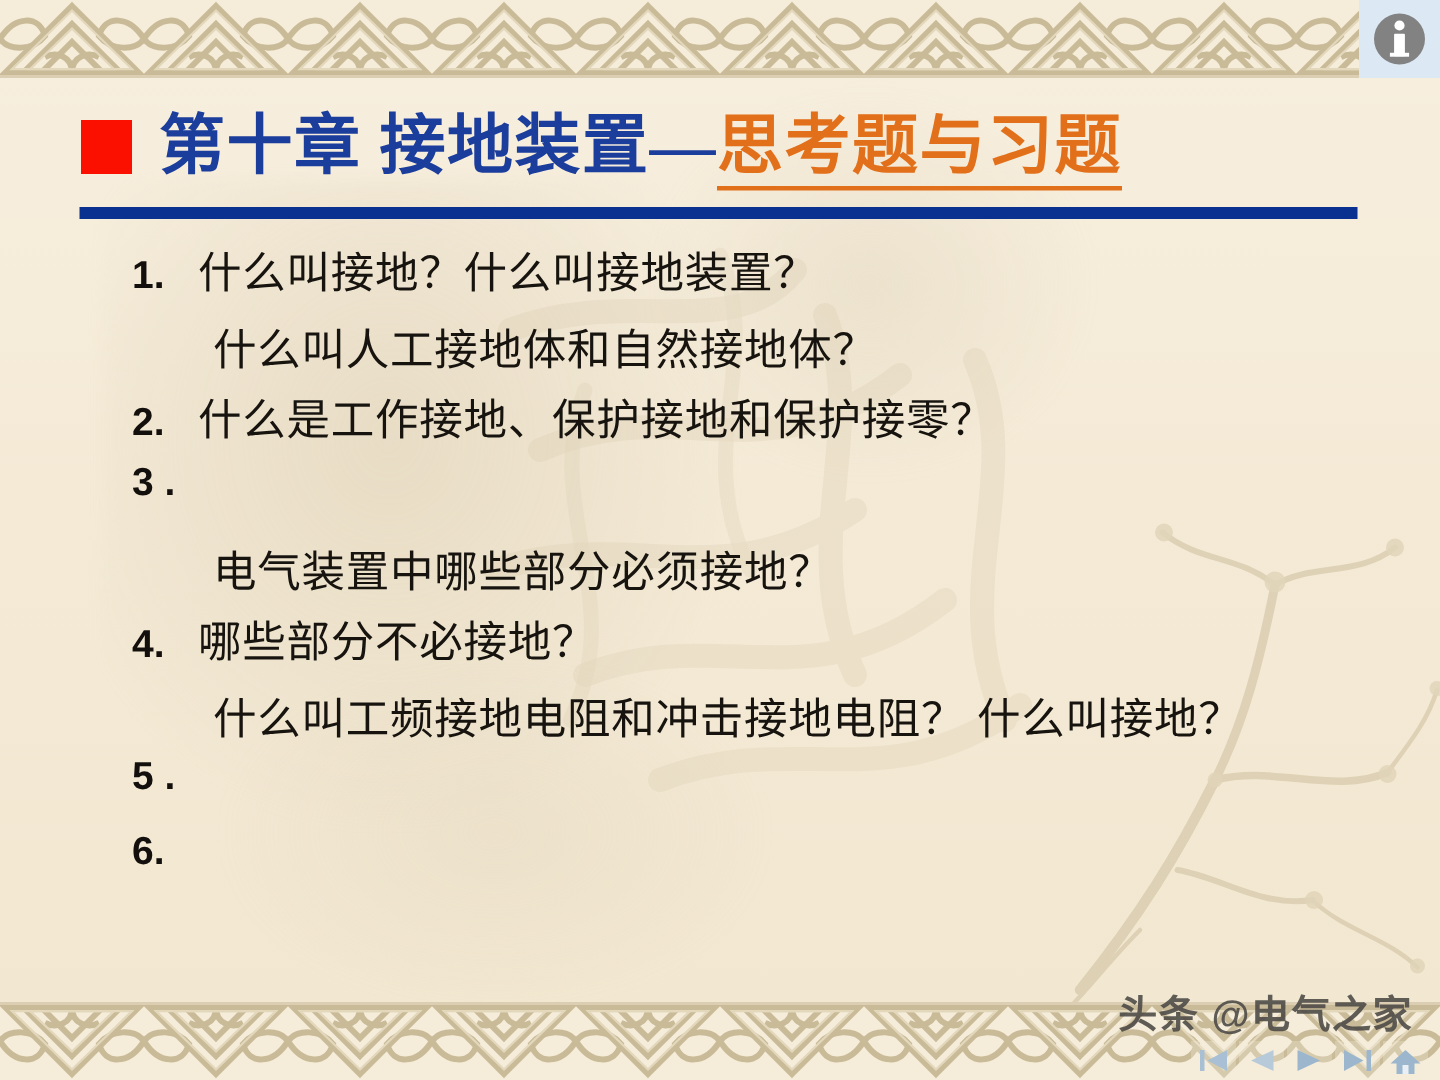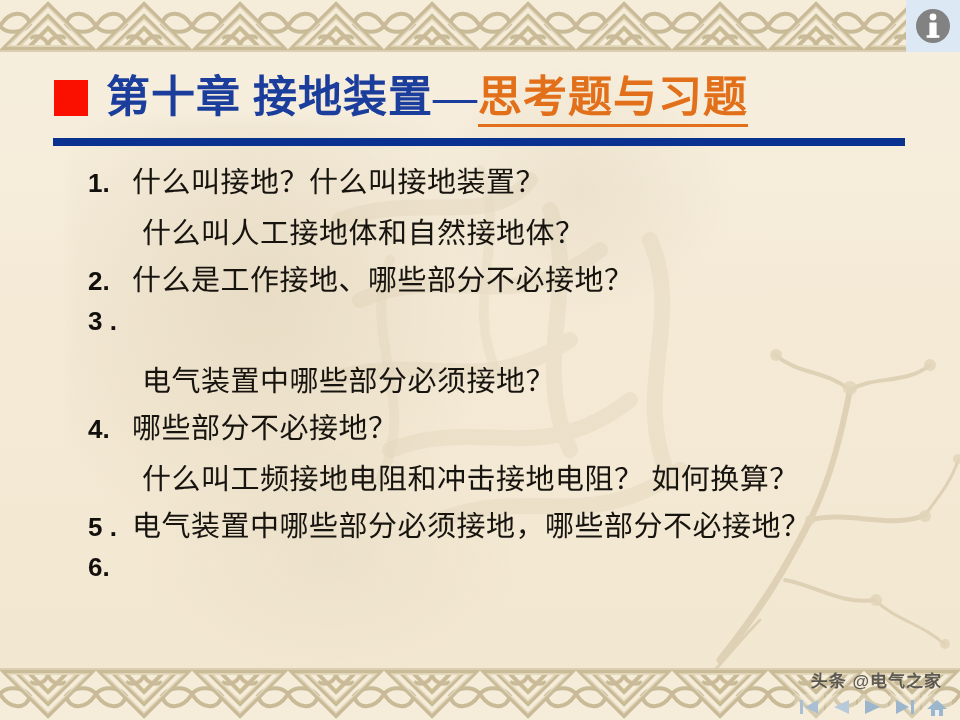--- a/index.html
+++ b/index.html
@@ -189,21 +189,21 @@
     flex: none;
     width: 54px;
   }
 
   
   .watermark {
     position: absolute;
     right: 18px;
     bottom: 28px;
     font-family: "Liberation Sans", "DejaVu Sans", sans-serif;
-    font-size: 17px;
+    font-size: 26px;
     font-weight: 700;
     color: #4b4945;
     opacity: 0.88;
     letter-spacing: 1px;
     white-space: nowrap;
   }
   .navbar {
     position: absolute;
     right: 8px;
     bottom: 0px;
@@ -349,49 +349,48 @@
       </div>
       <div class="q-sub">
         <span class="q-indent"></span>
         <span class="q-text">什么叫人工接地体和自然接地体？</span>
       </div>
     </div>
 
     <div class="q-item">
       <div class="q-line">
         <span class="q-num">2.</span>
-        <span class="q-text">什么是工作接地、哪些部分不必接地？</span>
+        <span class="q-text">什么是工作接地、保护接地和保护接零？</span>
       </div>
     </div>
 
     <div class="q-item">
       <div class="q-line">
         <span class="q-num">3 .</span>
       </div>
       <div class="q-sub">
         <span class="q-indent"></span>
         <span class="q-text">电气装置中哪些部分必须接地？</span>
       </div>
     </div>
 
     <div class="q-item">
       <div class="q-line">
         <span class="q-num">4.</span>
         <span class="q-text">哪些部分不必接地？</span>
       </div>
       <div class="q-sub">
         <span class="q-indent"></span>
-        <span class="q-text">什么叫工频接地电阻和冲击接地电阻？ 如何换算？</span>
+        <span class="q-text">什么叫工频接地电阻和冲击接地电阻？ 什么叫接地？</span>
       </div>
     </div>
 
     <div class="q-item">
       <div class="q-line">
         <span class="q-num">5 .</span>
-        <span class="q-text">电气装置中哪些部分必须接地，哪些部分不必接地？</span>
       </div>
     </div>
 
     <div class="q-item">
       <div class="q-line">
         <span class="q-num">6.</span>
       </div>
     </div>
 
   </div>

